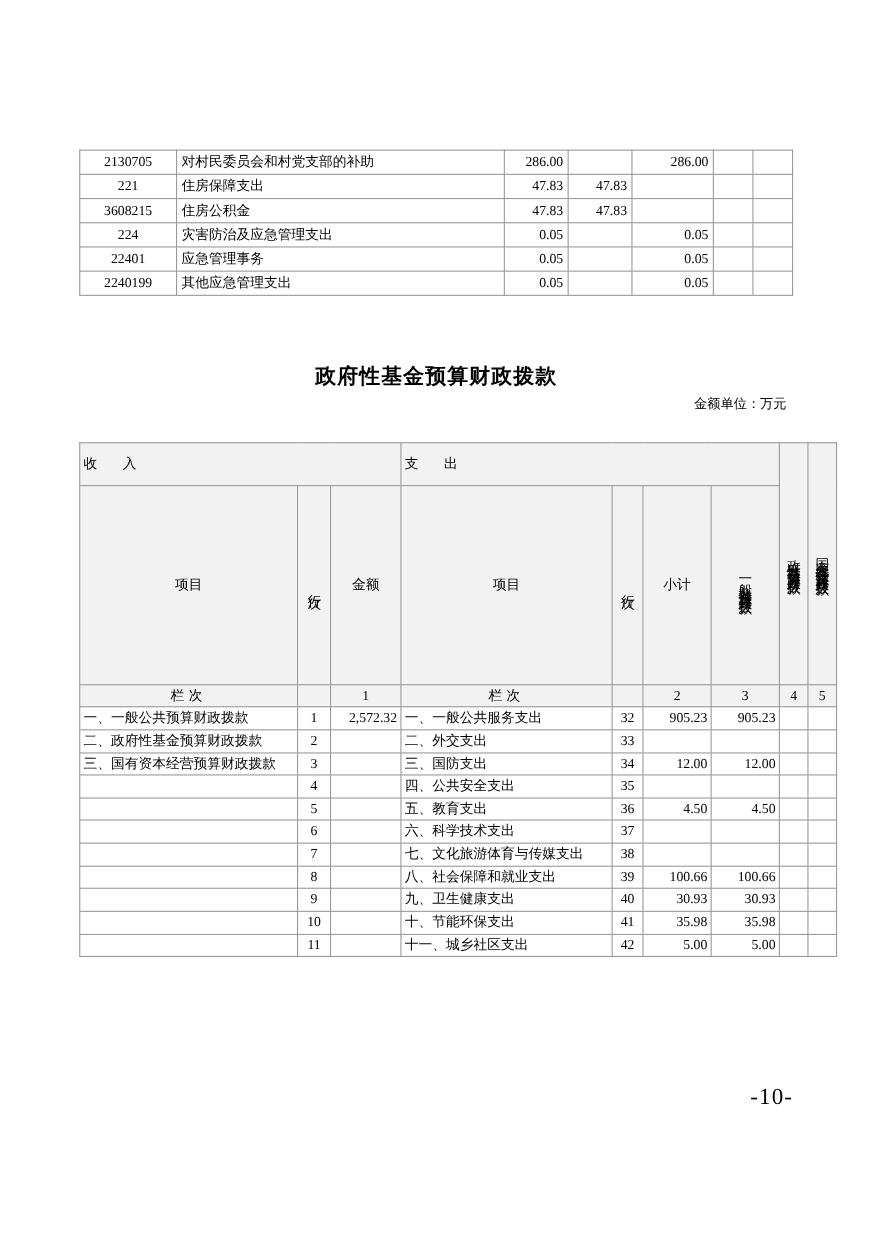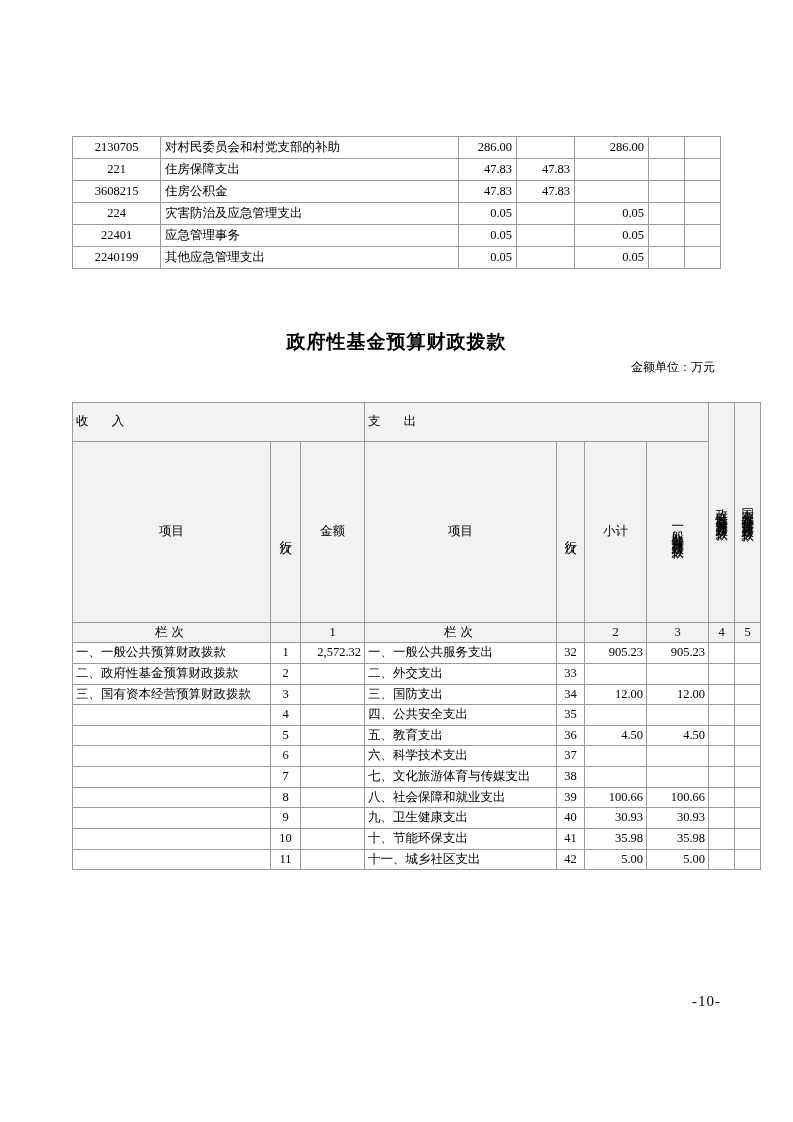--- a/index.html
+++ b/index.html
@@ -112,21 +112,21 @@
     text-align: left;
     padding-left: 6px;
   }
   .row-num-c { text-align: center; }
   .row-amt { text-align: right; padding-right: 7px; }
 
   .page-number {
     position: absolute;
     right: 72px;
     bottom: 112px;
-    font-size: 15px;
+    font-size: 21px;
     letter-spacing: 1px;
   }
 </style>
 </head>
 <body>
 
 <div class="page">
 
   <div class="top-table-wrap">
     <table class="grid">

